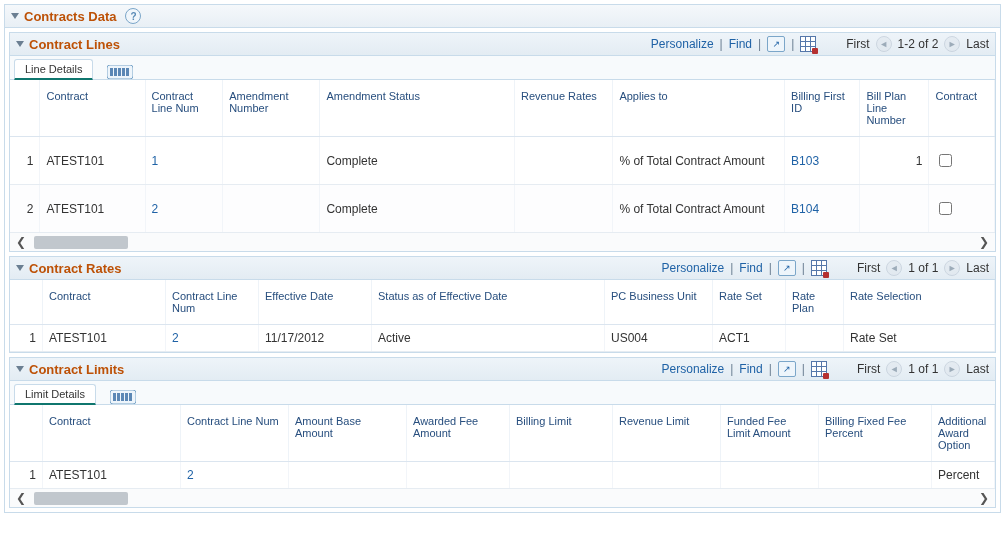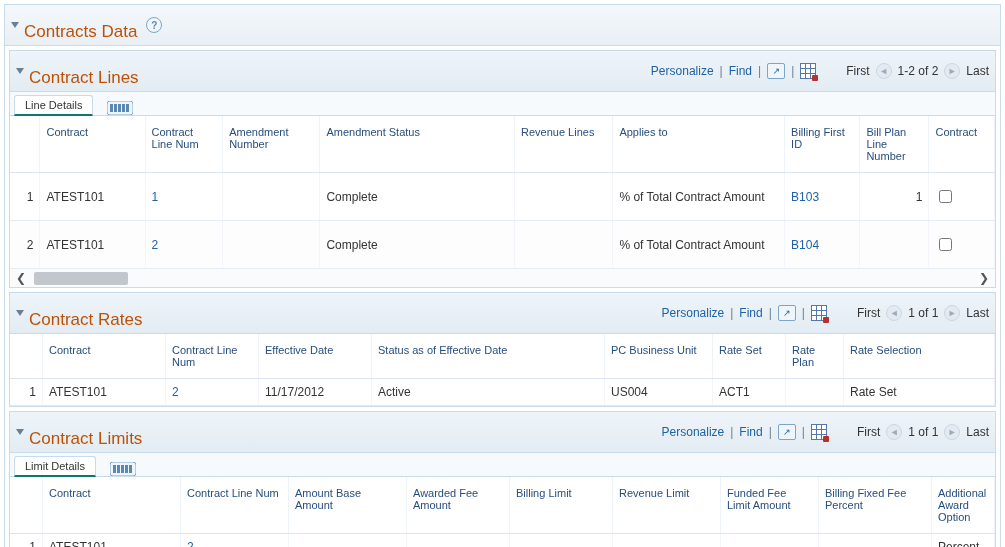--- a/index.html
+++ b/index.html
@@ -28,23 +28,22 @@
   }
   .collapse-arrow {
     width: 0; height: 0;
     border-left: 4px solid transparent;
     border-right: 4px solid transparent;
     border-top: 6px solid #6b7f92;
     display: inline-block;
   }
   .section-title {
     color: #BD5106;
-    font-weight: normal;
-    font-size: 17px;
-    margin-top: 14px;
+    font-weight: bold;
+    font-size: 13px;
   }
   .help-icon {
     width: 14px; height: 14px;
     border: 1px solid #7ba6c9;
     border-radius: 50%;
     display: inline-flex;
     align-items: center;
     justify-content: center;
     color: #5889b5;
     font-size: 10px;
@@ -252,21 +251,21 @@
     </div>
     <div class="scroll-shell">
       <table class="grid">
         <thead>
           <tr>
             <th class="rownum"></th>
             <th style="width:100px">Contract</th>
             <th style="width:70px">Contract Line Num</th>
             <th style="width:90px">Amendment Number</th>
             <th style="width:210px">Amendment Status</th>
-            <th style="width:95px">Revenue Lines</th>
+            <th style="width:95px">Revenue Rates</th>
             <th style="width:185px">Applies to</th>
             <th style="width:70px">Billing First ID</th>
             <th style="width:60px">Bill Plan Line Number</th>
             <th style="width:55px">Contract</th>
           </tr>
         </thead>
         <tbody id="lines-body">
             <tr>
               <td class="rownum">1</td>
               <td>ATEST101</td>

